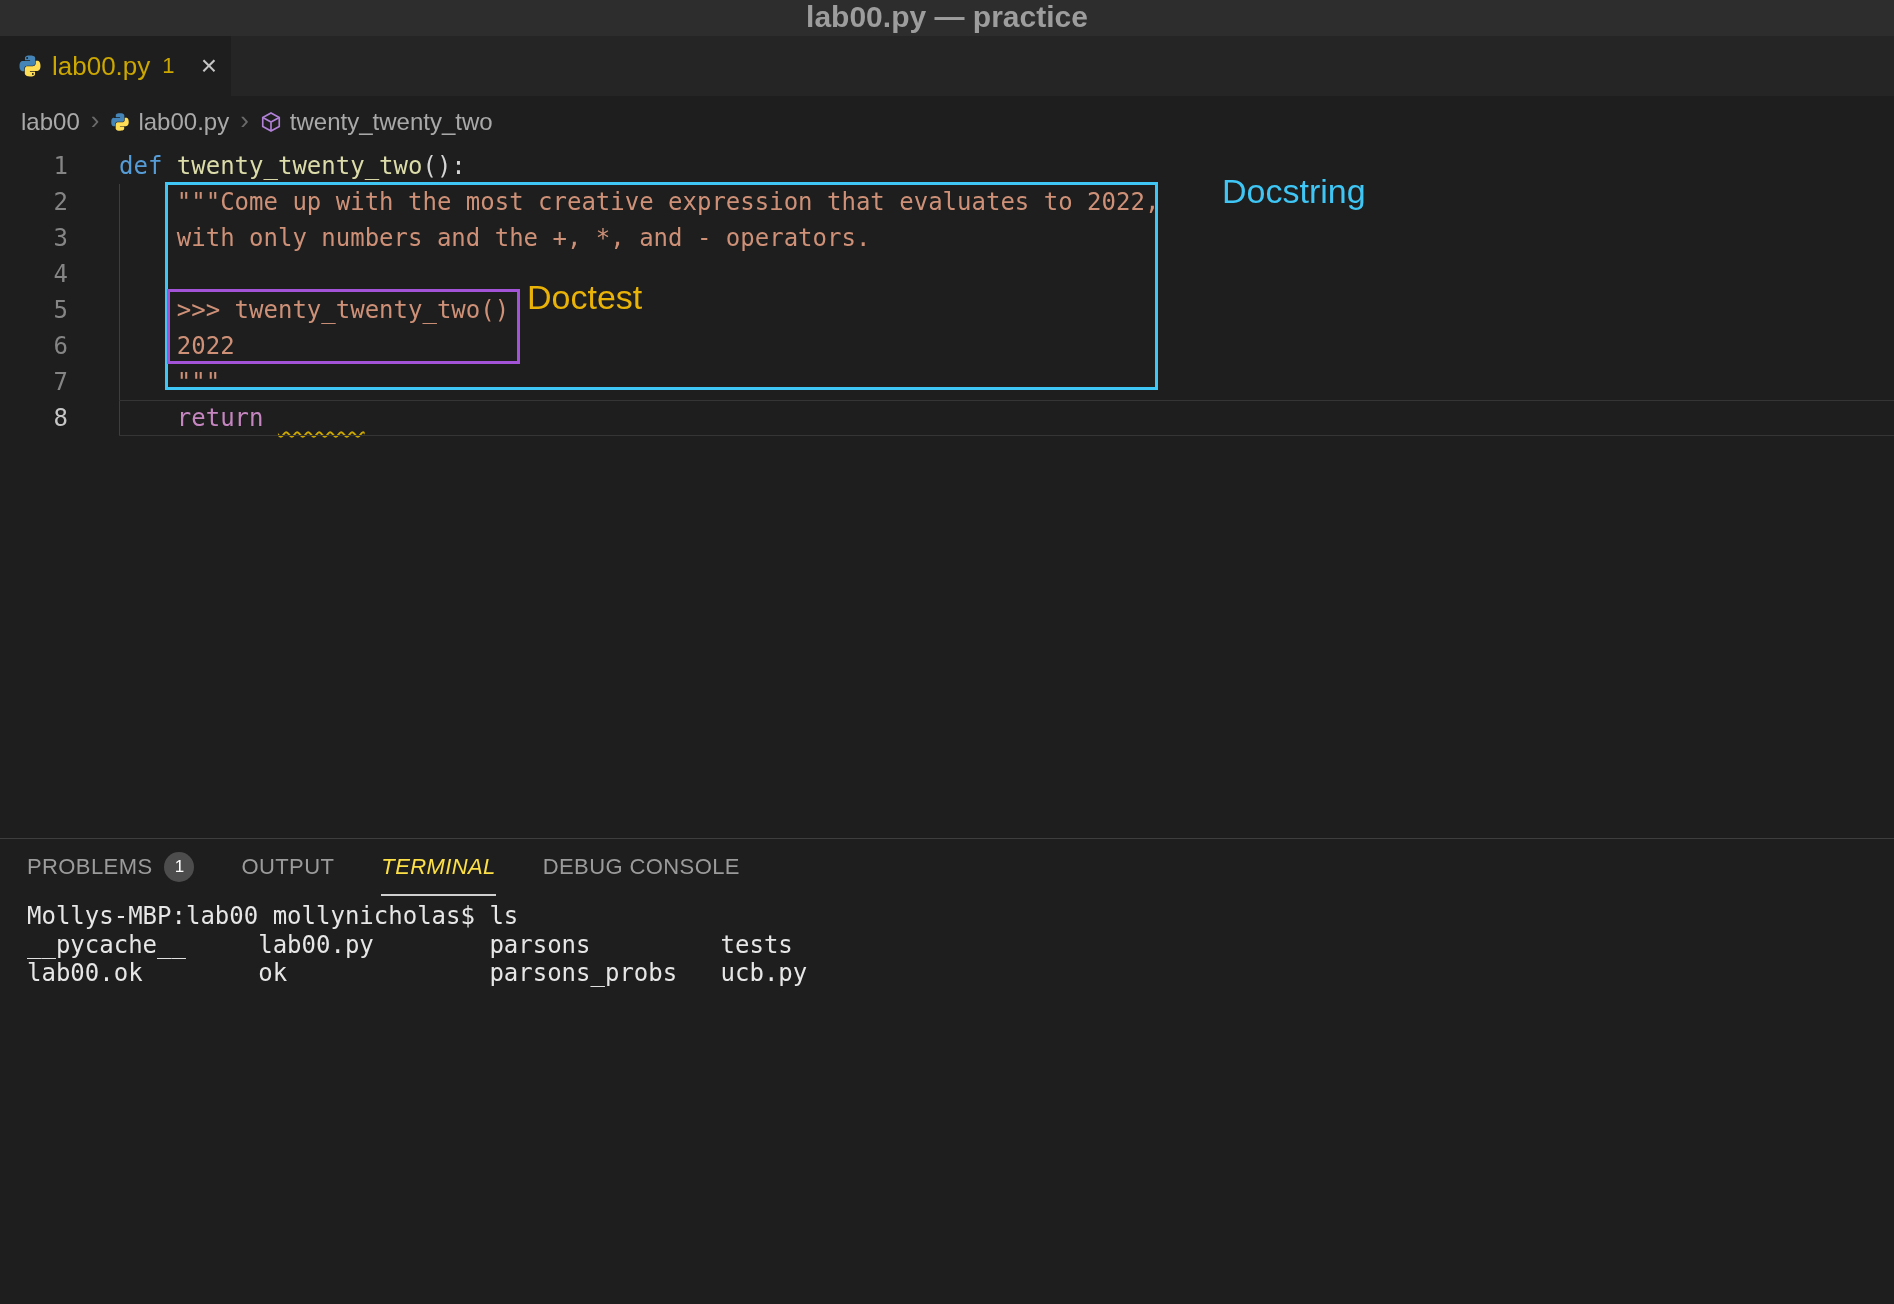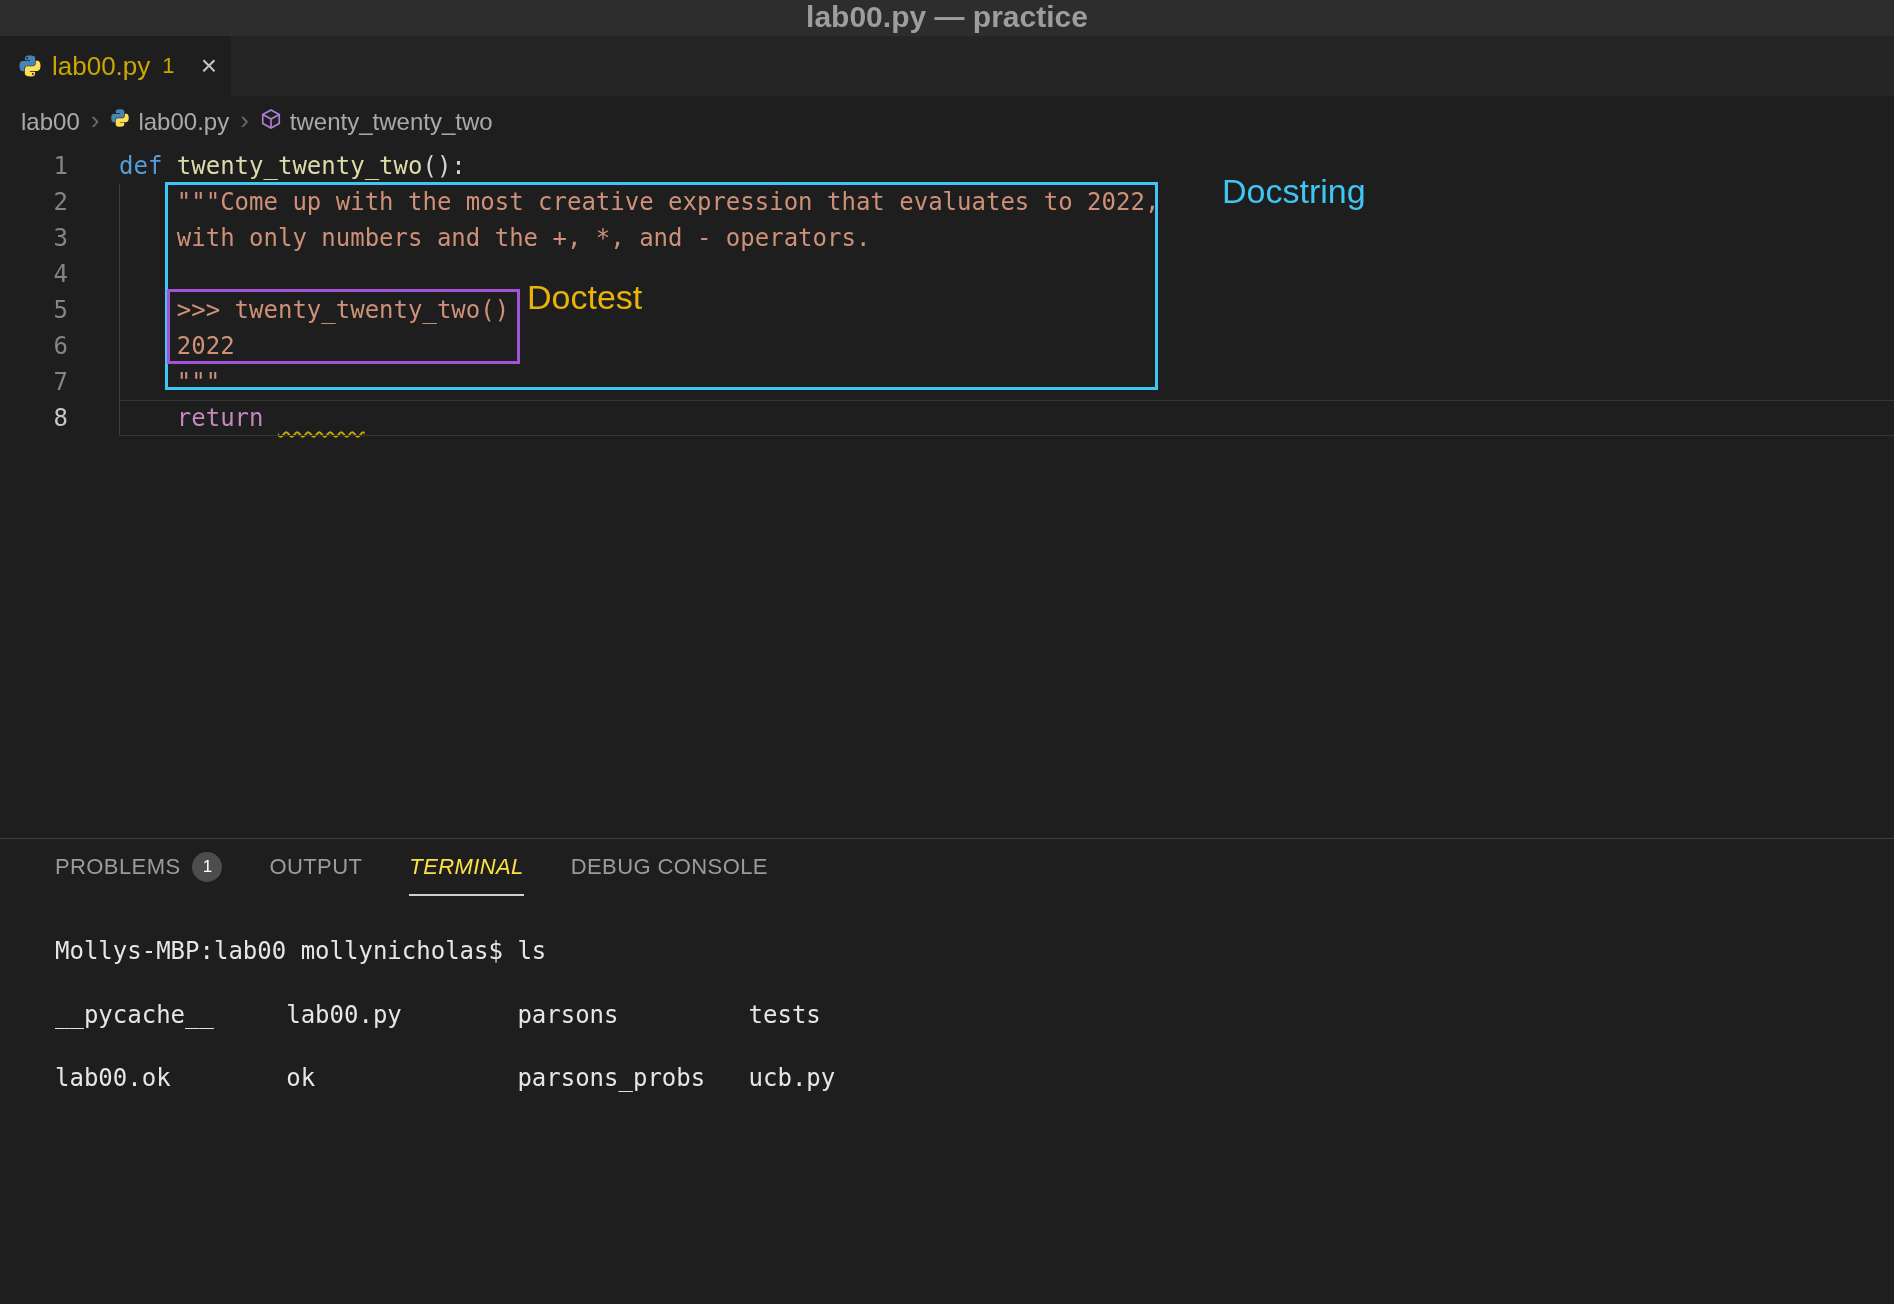--- a/index.html
+++ b/index.html
@@ -26,21 +26,21 @@
   .tab-label { font-size:26px; color:#cca700; }
   .tab-count { font-size:22px; color:#cca700; margin-left:2px; }
   .tab-close { margin-left:auto; color:#c5c5c5; font-size:28px; line-height:1; cursor:pointer; }
 
   
   .breadcrumb {
     height:52px; display:flex; align-items:center;
     padding-left:21px; gap:9px;
     color:#a9a9a9; font-size:24px; background:#1e1e1e;
   }
-  .crumb { display:flex; align-items:flex-start; gap:8px; cursor:pointer; }
+  .crumb { display:flex; align-items:center; gap:8px; cursor:pointer; }
   .crumb-sep { color:#6a6a6a; font-size:26px; margin:0 2px; transform:translateY(-2px); }
 
   
   .editor {
     position:relative; height:690px; background:#1e1e1e;
     font-family:"DejaVu Sans Mono", monospace; font-size:24px;
   }
   .line { display:flex; height:36px; line-height:36px; position:relative; }
   .gutter { width:119px; padding-right:51px; text-align:right; color:#858585; flex:none; }
   .line.active .gutter { color:#c6c6c6; }
@@ -75,21 +75,21 @@
   .label-docstring {
     position:absolute; left:1222px; top:24px;
     font-family:"Liberation Sans", sans-serif; font-size:34px; color:#3fc6f5;
   }
   .label-doctest {
     position:absolute; left:527px; top:130px;
     font-family:"Liberation Sans", sans-serif; font-size:34px; color:#eab308;
   }
 
   
-  .panel { height:466px; border-top:1px solid #3e3e3e; background:#1e1e1e;padding-left:28px; }
+  .panel { height:466px; border-top:1px solid #3e3e3e; background:#1e1e1e; }
   .panel-tabs {
     height:57px; display:flex; align-items:stretch;
     padding-left:27px; gap:47px;
   }
   .ptab {
     display:flex; align-items:center; gap:12px;
     font-size:22px; letter-spacing:0.4px; color:#9b9b9b;
     border-bottom:2px solid transparent; cursor:pointer;
   }
   .ptab.active { color:#fde047; border-bottom-color:#cfcfcf;font-style:italic; }
@@ -97,21 +97,21 @@
     width:30px; height:30px; border-radius:50%;
     background:#4d4d4d; color:#ffffff; font-size:17px; letter-spacing:0;
     display:flex; align-items:center; justify-content:center;
   }
 
   .terminal {
     padding:6px 0 0 27px;
     font-family:"DejaVu Sans Mono", monospace; font-size:24px;
     line-height:28.5px; color:#e6e6e6;
   }
-  .term-line { white-space:pre;margin-top:35px; }
+  .term-line { white-space:pre; }
   .cursor {
     display:inline-block; width:15px; height:25px;
     background:#c9c9c9; vertical-align:-4px;
   }
 
   .icon { display:inline-flex; flex:none; }
 </style>
 </head>
 <body>
 

